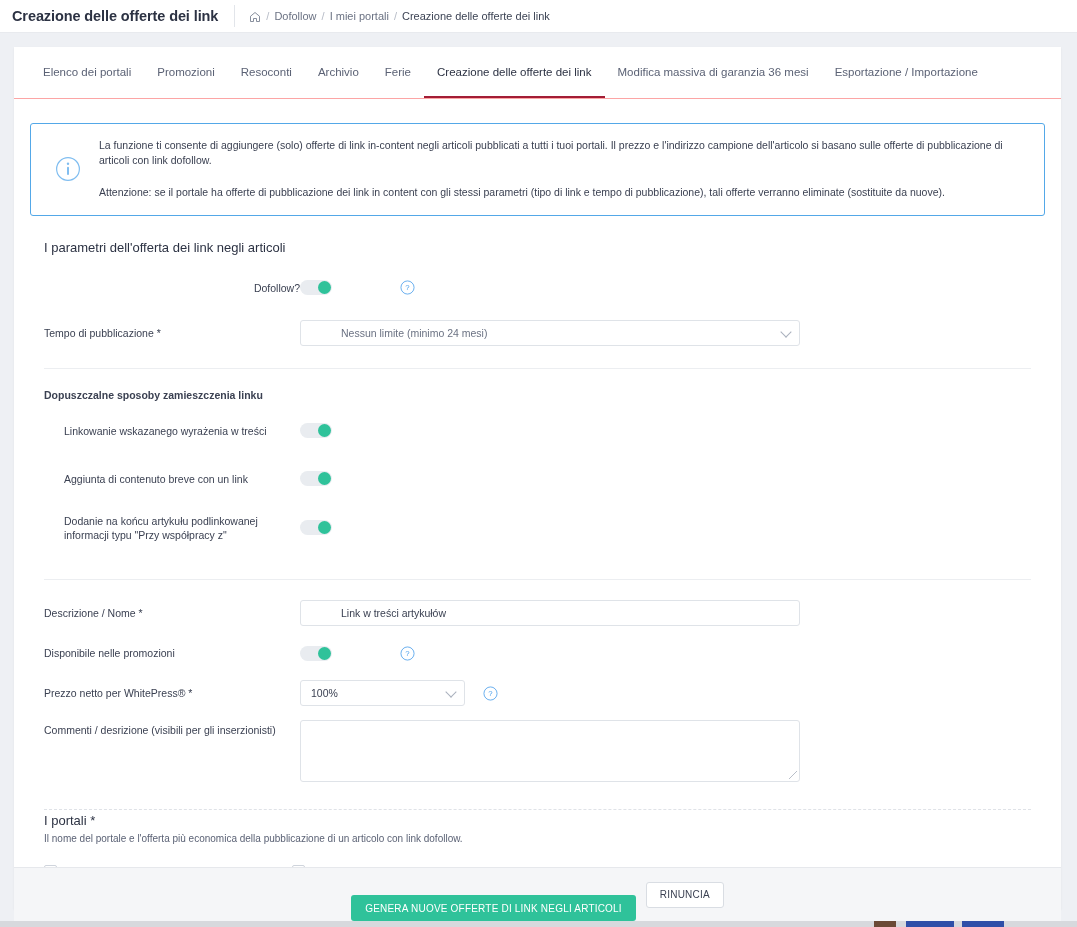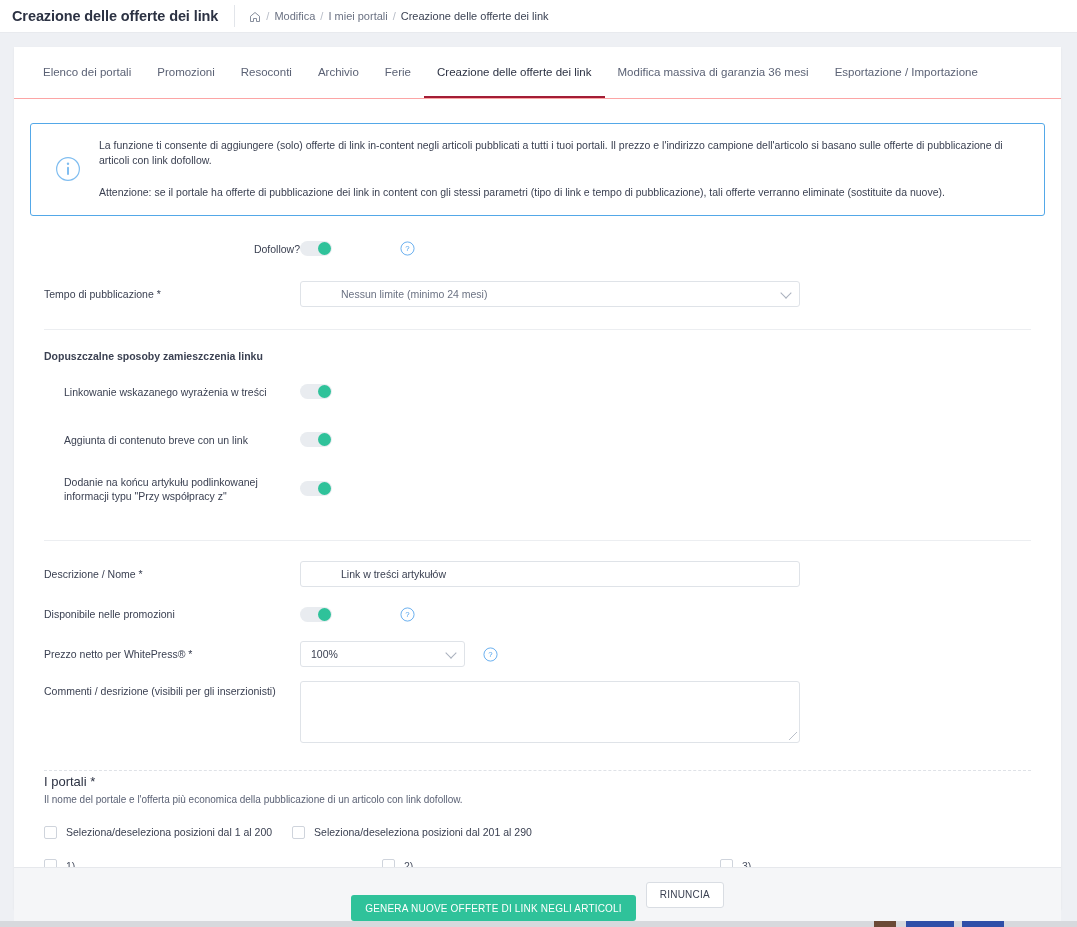--- a/index.html
+++ b/index.html
@@ -182,21 +182,21 @@
   <div class="topbar">
     <div class="topbar-title">Creazione delle offerte dei link</div>
     <div class="topbar-sep"></div>
     <div class="breadcrumb">
       <span class="home-ic">
         <svg width="12" height="12" viewBox="0 0 16 16">
             <path d="M8 2L2 7v7h4v-4h4v4h4V7z" fill="none" stroke="#7b8292" stroke-width="1.2"></path>
           </svg>
       </span>
       <span class="sep">/</span>
-      <span class="crumb">Modifica</span>
+      <span class="crumb">Dofollow</span>
       <span class="sep">/</span>
       <span class="crumb">I miei portali</span>
       <span class="sep">/</span>
       <span class="crumb current">Creazione delle offerte dei link</span>
     </div>
   </div>
 
   <div class="card">
 
     <div class="tabs">
@@ -219,20 +219,21 @@
             <circle cx="12" cy="7.2" r="1.1" fill="#7fbdf0"></circle>
             <rect x="11.1" y="10" width="1.8" height="7.5" rx=".9" fill="#7fbdf0"></rect>
           </svg>
         </span>
         <div class="info-text">
           <p>La funzione ti consente di aggiungere (solo) offerte di link in-content negli articoli pubblicati a tutti i tuoi portali. Il prezzo e l'indirizzo campione dell'articolo si basano sulle offerte di pubblicazione di articoli con link dofollow.</p>
           <p>Attenzione: se il portale ha offerte di pubblicazione dei link in content con gli stessi parametri (tipo di link e tempo di pubblicazione), tali offerte verranno eliminate (sostituite da nuove).</p>
         </div>
       </div>
 
+      <div class="sec-title">I parametri dell'offerta dei link negli articoli</div>
 
       <div class="row" style="margin-top:20px;text-align:right;">
         <div class="row-label">Dofollow?</div>
         <div class="ctrl">
           <div class="toggle">
               <div class="knob"></div>
             </div>
           <span class="help-ic">
             <svg width="15" height="15" viewBox="0 0 24 24">
               <circle cx="12" cy="12" r="10.5" fill="none" stroke="#4a9eeb" stroke-width="1.3"></circle>

